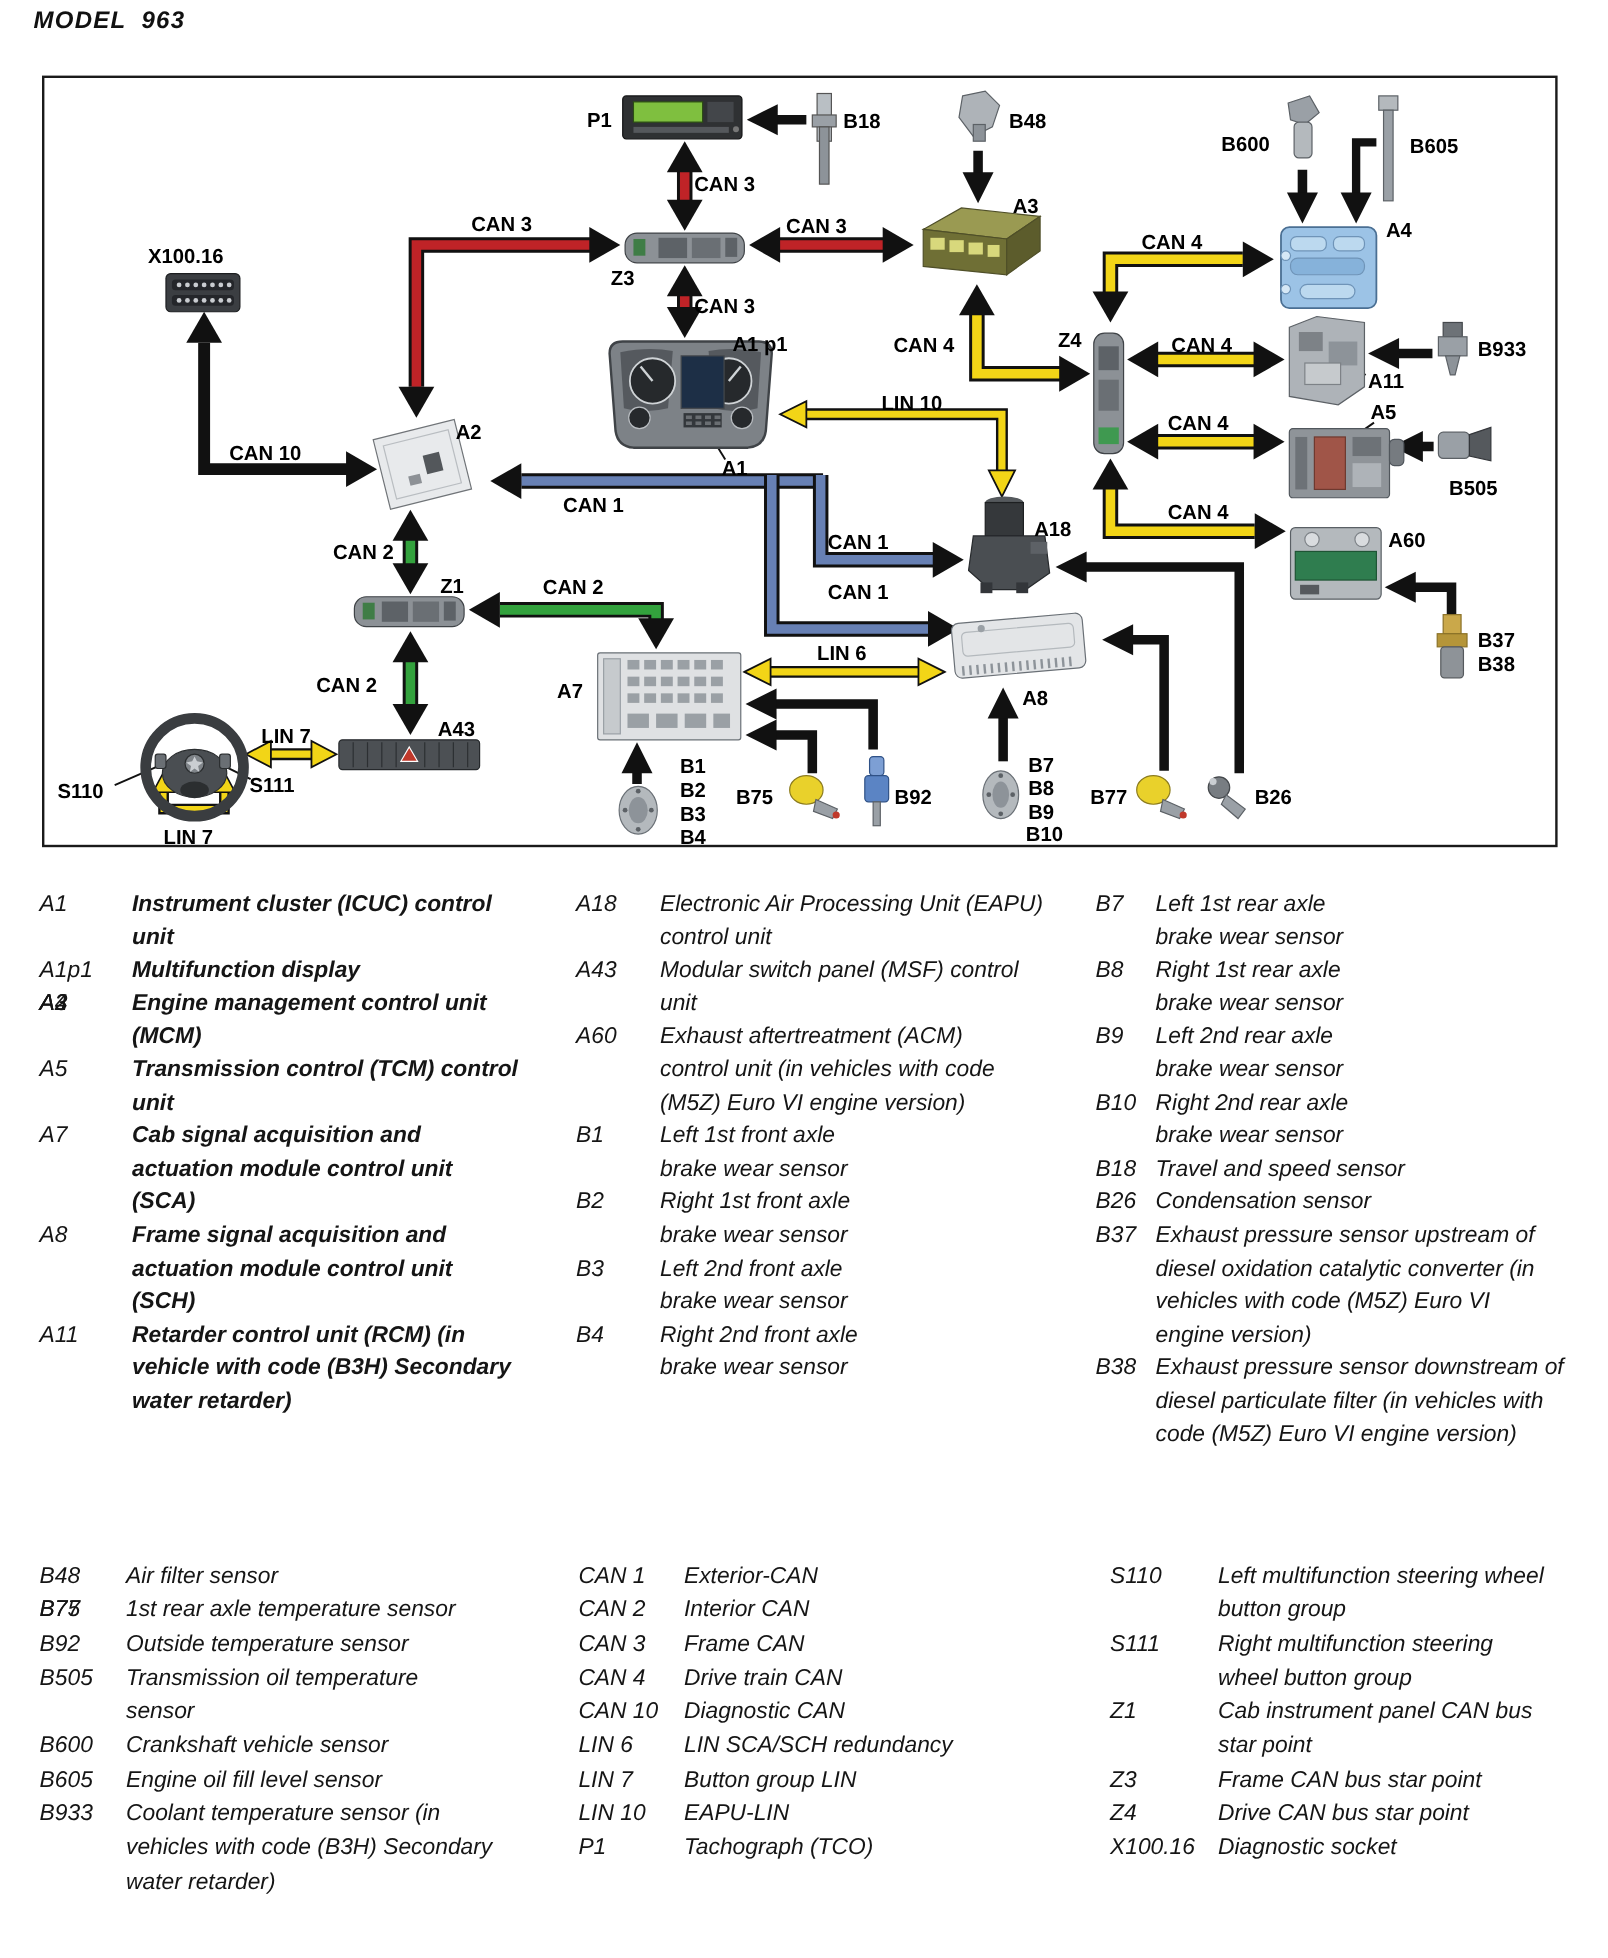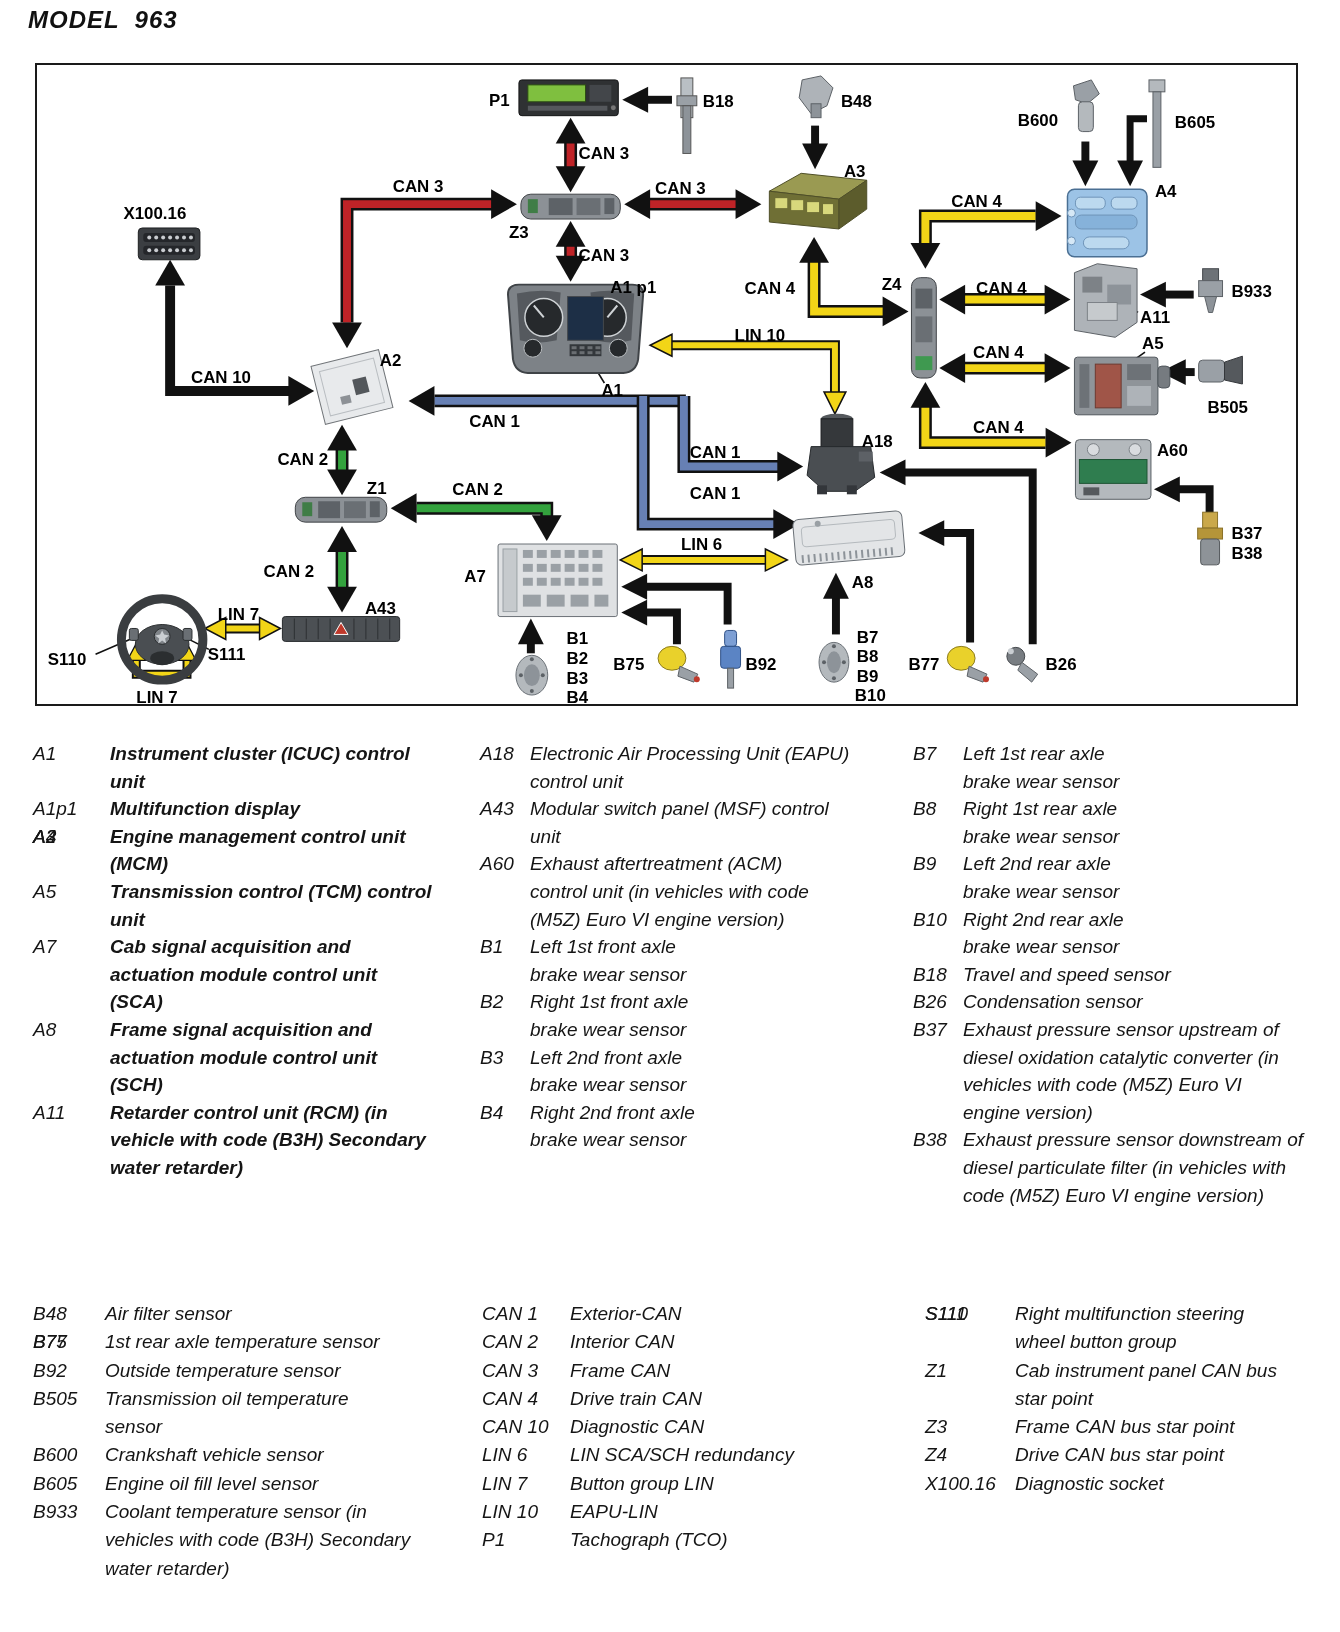--- a/index.html
+++ b/index.html
@@ -1,27 +1,27 @@
 <!DOCTYPE html>
 <html><head>
 <meta charset="utf-8">
 <style>
   html,body{margin:0;padding:0;background:#fff;}
   body{width:1340px;height:1632px;position:relative;font-family:"Liberation Sans",sans-serif;color:#111;}
-  .title{position:absolute;left:28px;top:6px;font-size:24px;font-weight:bold;font-style:italic;white-space:pre;letter-spacing:1px;color:#111;}
+  .title{position:absolute;left:28px;top:6px;font-size:20px;font-weight:bold;font-style:italic;white-space:pre;letter-spacing:1px;color:#111;}
   .frame{position:absolute;left:35px;top:63px;width:1263px;height:643px;border:2px solid #1a1a1a;box-sizing:border-box;background:#fff;}
   .frame svg{display:block;width:100%;height:100%;}
   svg text{font-family:"Liberation Sans",sans-serif;font-weight:bold;font-size:17px;fill:#000;}
   .legend{position:absolute;font-style:italic;font-size:19px;line-height:27.6px;color:#151515;}
   .legend.b2{line-height:28.3px;}
   .lrow{position:relative;}
   .lkey{position:absolute;left:0;top:0;white-space:pre;}
   .ldesc{white-space:pre-line;}
   #l1c1{left:33px;top:740px;width:430px;} #l1c1 .ldesc{margin-left:77px;font-weight:bold;}
-  #l1c2{left:480px;top:740px;width:430px;} #l1c2 .ldesc{margin-left:50px;}
+  #l1c2{left:480px;top:740px;width:430px;} #l1c2 .ldesc{margin-left:70px;}
   #l1c3{left:913px;top:740px;width:426px;} #l1c3 .ldesc{margin-left:50px;}
   #l2c1{left:33px;top:1300px;width:430px;} #l2c1 .ldesc{margin-left:72px;}
   #l2c2{left:482px;top:1300px;width:430px;} #l2c2 .ldesc{margin-left:88px;}
   #l2c3{left:925px;top:1300px;width:414px;} #l2c3 .ldesc{margin-left:90px;}
 </style>
 </head>
 <body>
 
 <div class="title">MODEL  963</div>
 
@@ -735,20 +735,22 @@
       <div class="ldesc">EAPU-LIN</div>
     </div>
   <div class="lrow">
       <span class="lkey">P1</span>
       <div class="ldesc">Tachograph (TCO)</div>
     </div>
 </div>
 <div class="legend b2" id="l2c3">
   <div class="lrow">
       <span class="lkey">S110</span>
+      <div class="ldesc">Left multifunction steering wheel
+button group</div>
     </div>
   <div class="lrow">
       <span class="lkey">S111</span>
       <div class="ldesc">Right multifunction steering
 wheel button group</div>
     </div>
   <div class="lrow">
       <span class="lkey">Z1</span>
       <div class="ldesc">Cab instrument panel CAN bus
 star point</div>

